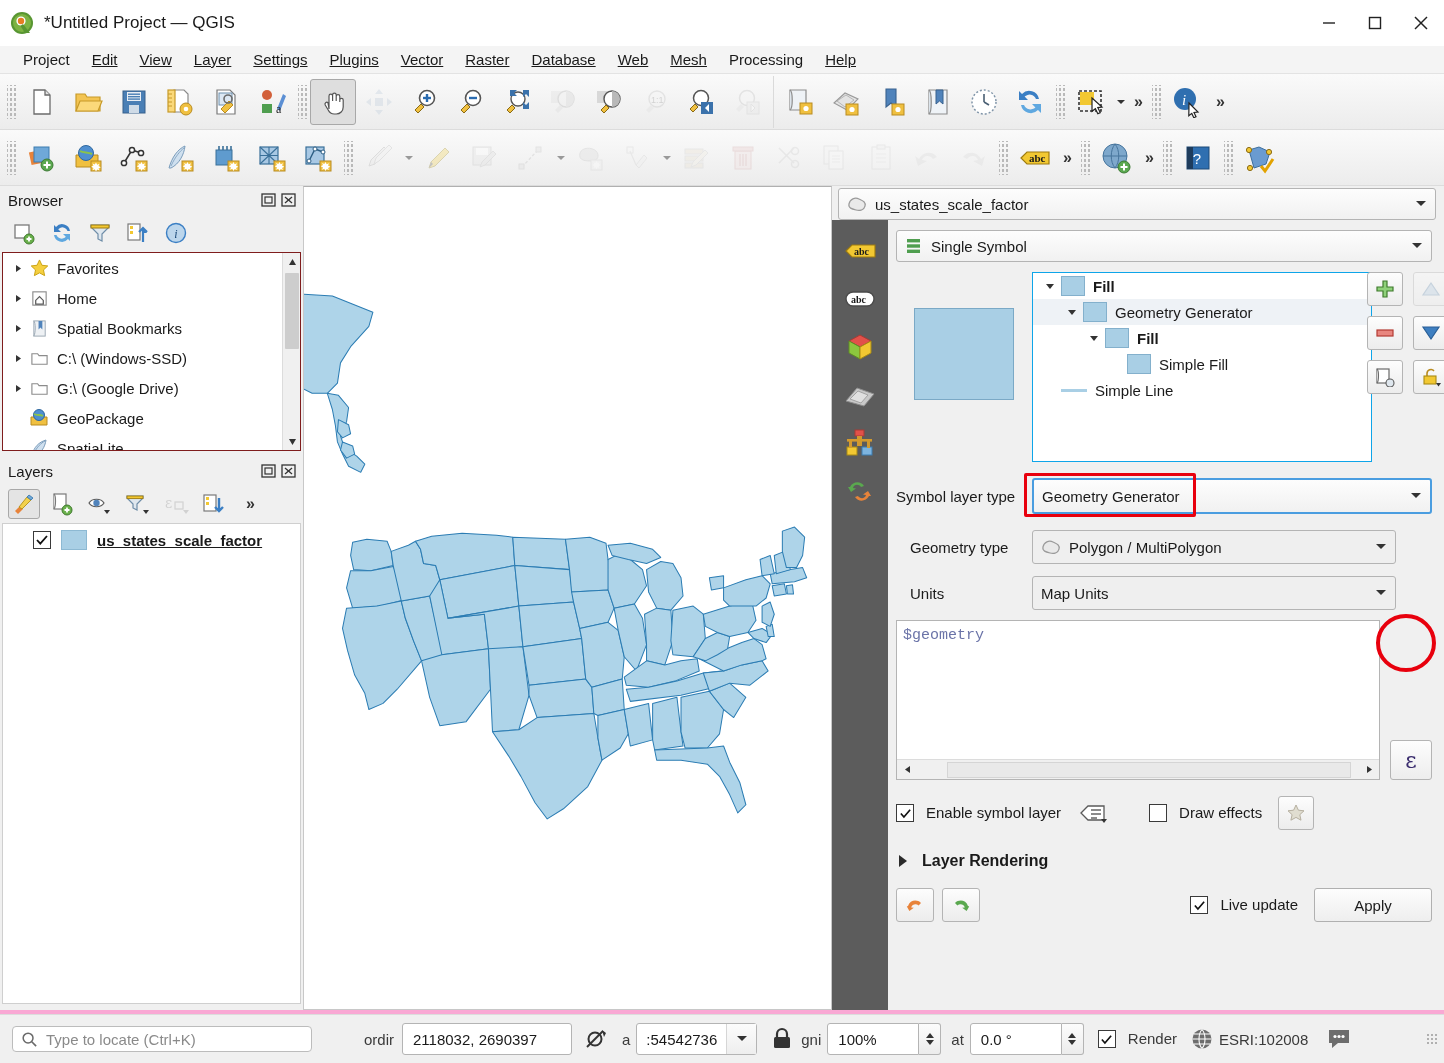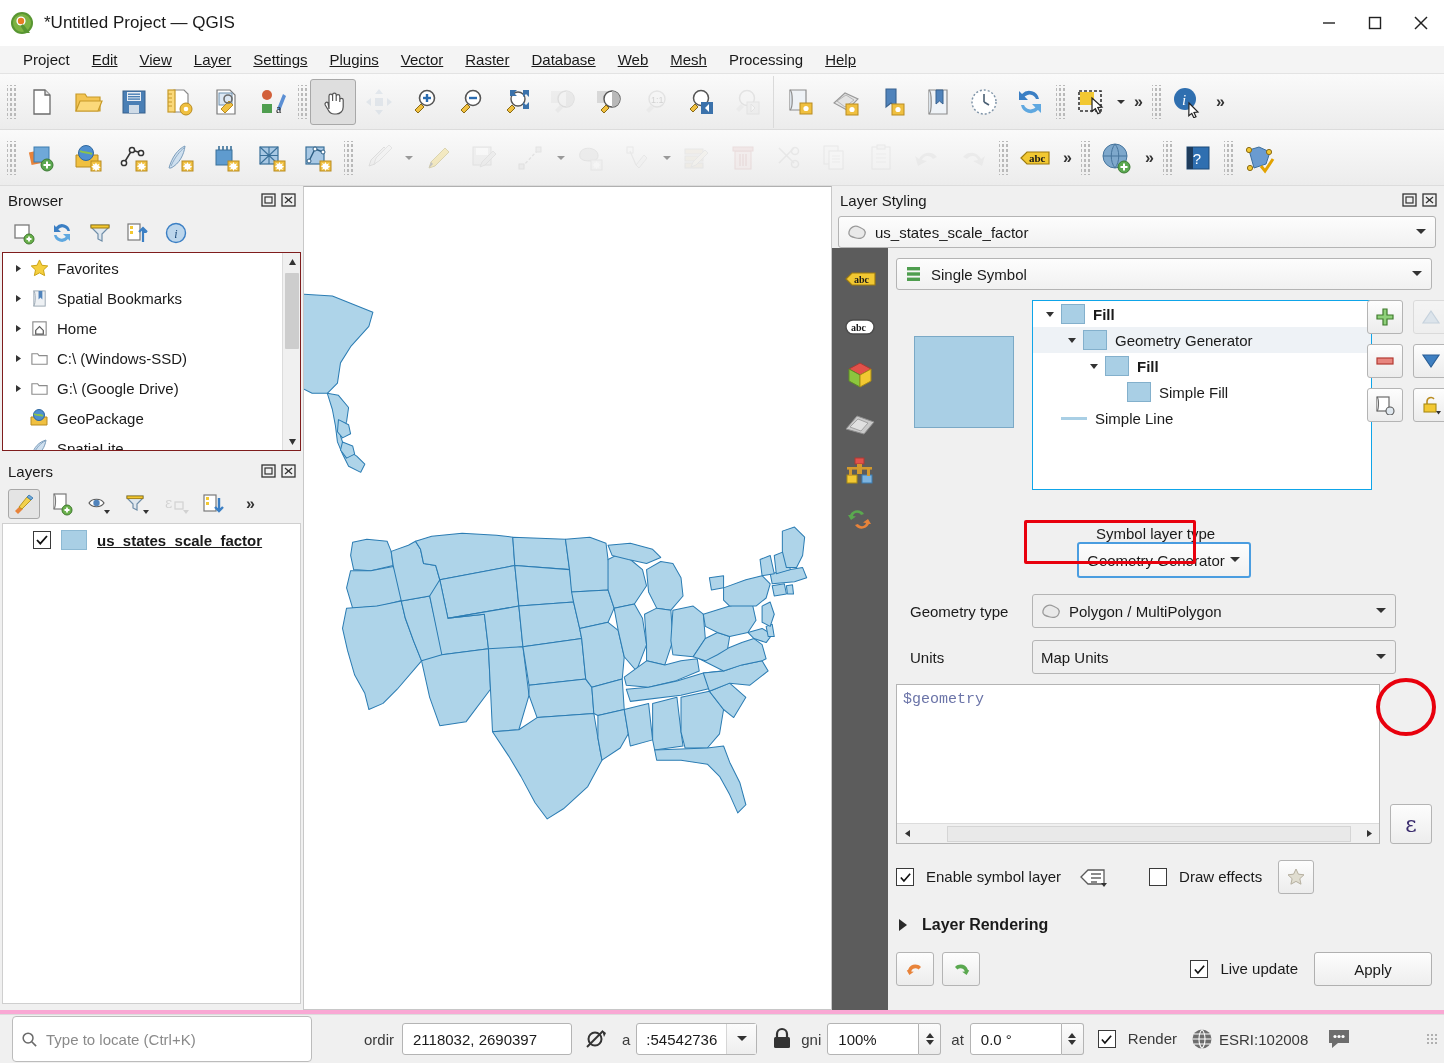--- a/index.html
+++ b/index.html
@@ -160,21 +160,21 @@
     width: 118px; height: 34px; background: linear-gradient(#fdfdfd,#eeeeee); border: 1px solid #b0b0b0; border-radius: 3px;
     display:flex; align-items:center; justify-content:center; font-size: 15px;
   }
 
   
   .statusbar {
     position: absolute; left:0; right:0; bottom: 0; height: 49px;
     background: #f0f0f0; border-top: 1px solid #dcdcdc;
     display: flex; align-items: center; padding: 0 6px; gap: 0px;
   }
-  .locate-wrap { width: 300px; height: 46px; margin-left: 6px; background:#fff; border:1px solid #bcbcbc; border-radius:4px; display:flex; align-items:center; padding: 0 8px; gap: 8px;}
+  .locate-wrap { width: 300px; height: 26px; margin-left: 6px; background:#fff; border:1px solid #bcbcbc; border-radius:4px; display:flex; align-items:center; padding: 0 8px; gap: 8px;}
   .locate-ph { color:#8a8a8a; font-size:15px; }
   .sb-lab { font-size: 15px; color: #3a3a3a; white-space: nowrap; }
   .sb-field { height: 32px; background: #fff; border: 1px solid #b4b4b4; border-radius: 3px; display:flex; align-items:center; padding: 0 10px; font-size:15px; }
   .spin { width: 22px; height: 32px; border:1px solid #b4b4b4; border-left:none; border-radius:0 3px 3px 0; background:linear-gradient(#fcfcfc,#ececec); display:flex; flex-direction:column; align-items:center; justify-content:center; }
   .combo-sm { height: 32px; background:#fff; border:1px solid #b4b4b4; border-radius:3px; display:flex; align-items:center; }
   .grip { width: 12px; height: 12px; background-image: radial-gradient(#b0b0b0 1px, transparent 1px); background-size: 4px 4px; }
 </style>
 </head>
 <body>
 
@@ -720,40 +720,40 @@
           <span>Favorites</span>
         </div>
         <div class="tree-row">
           <span class="tw-arrow">
               <svg width="9" height="9" viewBox="0 0 9 9">
                 <path d="M2 1l5 3.5L2 8z" fill="#333"></path>
               </svg>
             </span>
           <span class="tw-ic">
               <svg width="19" height="19" viewBox="0 0 20 20">
-                <rect x="4" y="2" width="12" height="16" fill="#eef1f4" stroke="#9aa7b2" stroke-width="1"></rect>
-                <path d="M4 2c2 1.5 2 13 0 16" fill="#dde3e9" stroke="#9aa7b2" stroke-width="1"></path>
-                <path d="M9 2h4v9l-2-2-2 2z" fill="#5083bb"></path>
-              </svg>
-            </span>
-          <span>Spatial Bookmarks</span>
+                <rect x="3" y="3" width="14" height="14" fill="#fff" stroke="#8c8c8c" stroke-width="1.2"></rect>
+                <path d="M6 12l4-4 4 4v4H6z" fill="none" stroke="#5a5a5a" stroke-width="1.3"></path>
+              </svg>
+            </span>
+          <span>Home</span>
         </div>
         <div class="tree-row">
           <span class="tw-arrow">
               <svg width="9" height="9" viewBox="0 0 9 9">
                 <path d="M2 1l5 3.5L2 8z" fill="#333"></path>
               </svg>
             </span>
           <span class="tw-ic">
               <svg width="19" height="19" viewBox="0 0 20 20">
-                <rect x="3" y="3" width="14" height="14" fill="#fff" stroke="#8c8c8c" stroke-width="1.2"></rect>
-                <path d="M6 12l4-4 4 4v4H6z" fill="none" stroke="#5a5a5a" stroke-width="1.3"></path>
-              </svg>
-            </span>
-          <span>Home</span>
+                <rect x="4" y="2" width="12" height="16" fill="#eef1f4" stroke="#9aa7b2" stroke-width="1"></rect>
+                <path d="M4 2c2 1.5 2 13 0 16" fill="#dde3e9" stroke="#9aa7b2" stroke-width="1"></path>
+                <path d="M9 2h4v9l-2-2-2 2z" fill="#5083bb"></path>
+              </svg>
+            </span>
+          <span>Spatial Bookmarks</span>
         </div>
         <div class="tree-row">
           <span class="tw-arrow">
               <svg width="9" height="9" viewBox="0 0 9 9">
                 <path d="M2 1l5 3.5L2 8z" fill="#333"></path>
               </svg>
             </span>
           <span class="tw-ic">
               <svg width="19" height="19" viewBox="0 0 20 20">
                 <path d="M2 5h6l1.5 2H18v9H2z" fill="#fff" stroke="#8c8c8c" stroke-width="1.2"></path>
@@ -988,34 +988,20 @@
 
           <path d="M450 272 L460 268 L464 286 L452 288 Z"></path>
           <path d="M464 268 L474 264 L480 282 L466 286 Z"></path>
 
           <path d="M472 244 L484 240 L494 250 L492 268 L486 280 L476 280 L472 264 Z"></path>
         </g>
       </svg>
     </div>
 
     <div class="rightdock">
-      <div class="dock-head">
-        <div class="dock-title">Layer Styling</div>
-        <div class="dock-btns">
-          <svg class="dock-mini" viewBox="0 0 16 16">
-              <rect x="1" y="2" width="13" height="12" fill="none" stroke="#333" stroke-width="1.3"></rect>
-              <rect x="4" y="5" width="7" height="6" fill="none" stroke="#333" stroke-width="1.2"></rect>
-            </svg>
-          <svg class="dock-mini" viewBox="0 0 16 16">
-              <rect x="1" y="2" width="13" height="12" fill="none" stroke="#333" stroke-width="1.3"></rect>
-              <line x1="4" y1="5" x2="11" y2="11" stroke="#333" stroke-width="1.3"></line>
-              <line x1="11" y1="5" x2="4" y2="11" stroke="#333" stroke-width="1.3"></line>
-            </svg>
-        </div>
-      </div>
 
       <div style="padding: 2px 8px 0 6px;">
         <div class="combo">
           <span style="margin-right:8px; display:flex;">
             <svg width="20" height="16" viewBox="0 0 20 16">
                 <path d="M2 8c1-5 6-7 10-5s7 3 6 7-5 5-9 4-8-2-7-6z" fill="#e9e9e9" stroke="#9a9a9a" stroke-width="1.2"></path>
               </svg>
           </span>
           <span class="txt">us_states_scale_factor</span>
           <span class="arrow">
@@ -1169,21 +1155,21 @@
                   <svg width="20" height="20" viewBox="0 0 20 20">
                       <path d="M6 9V6.5a4 4 0 0 1 7-2.6" fill="none" stroke="#b98c20" stroke-width="1.6"></path>
                       <rect x="3" y="9" width="12" height="8" fill="#f2c832" stroke="#a98b14" stroke-width="1.1"></rect>
                       <path d="M15 16l2.5 3.5L20 16z" fill="#333"></path>
                     </svg>
                 </div>
               </div>
             </div>
           </div>
 
-          <div class="formrow" style="position:relative; margin-top:35px;flex-direction:column;">
+          <div class="formrow" style="position:relative; margin-top:16px;">
             <div class="formlabel" style="width:136px;">Symbol layer type</div>
             <div class="combo focus-combo" style="flex:1 1 auto; height:36px;">
               <span class="txt">Geometry Generator</span>
               <span class="arrow">
                   <svg width="12" height="8" viewBox="0 0 12 8">
                     <path d="M1 1l5 5 5-5z" fill="#333"></path>
                   </svg>
                 </span>
             </div>
             <div class="highlight-box" style="left:128px; top:-5px; width:172px; height:44px;"></div>

